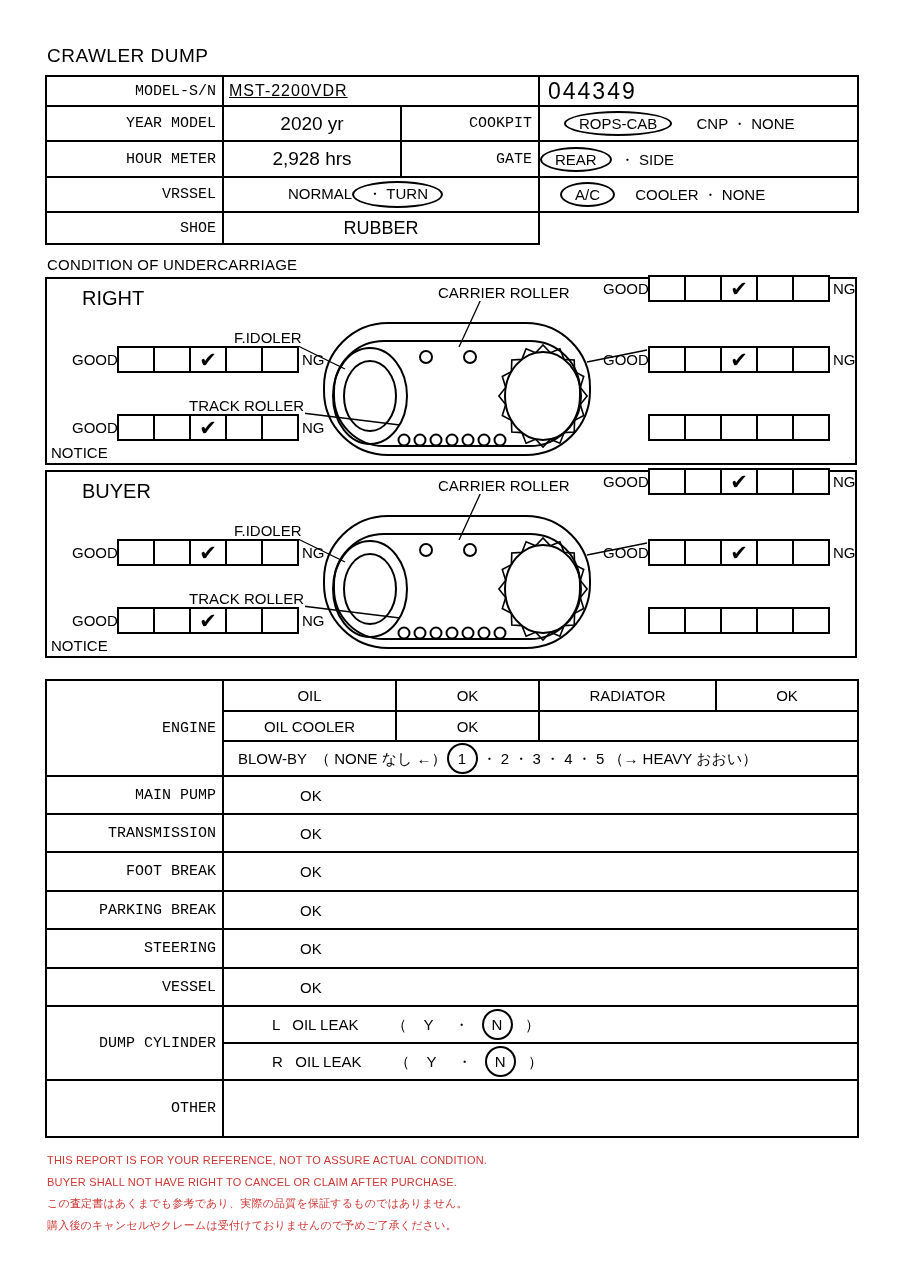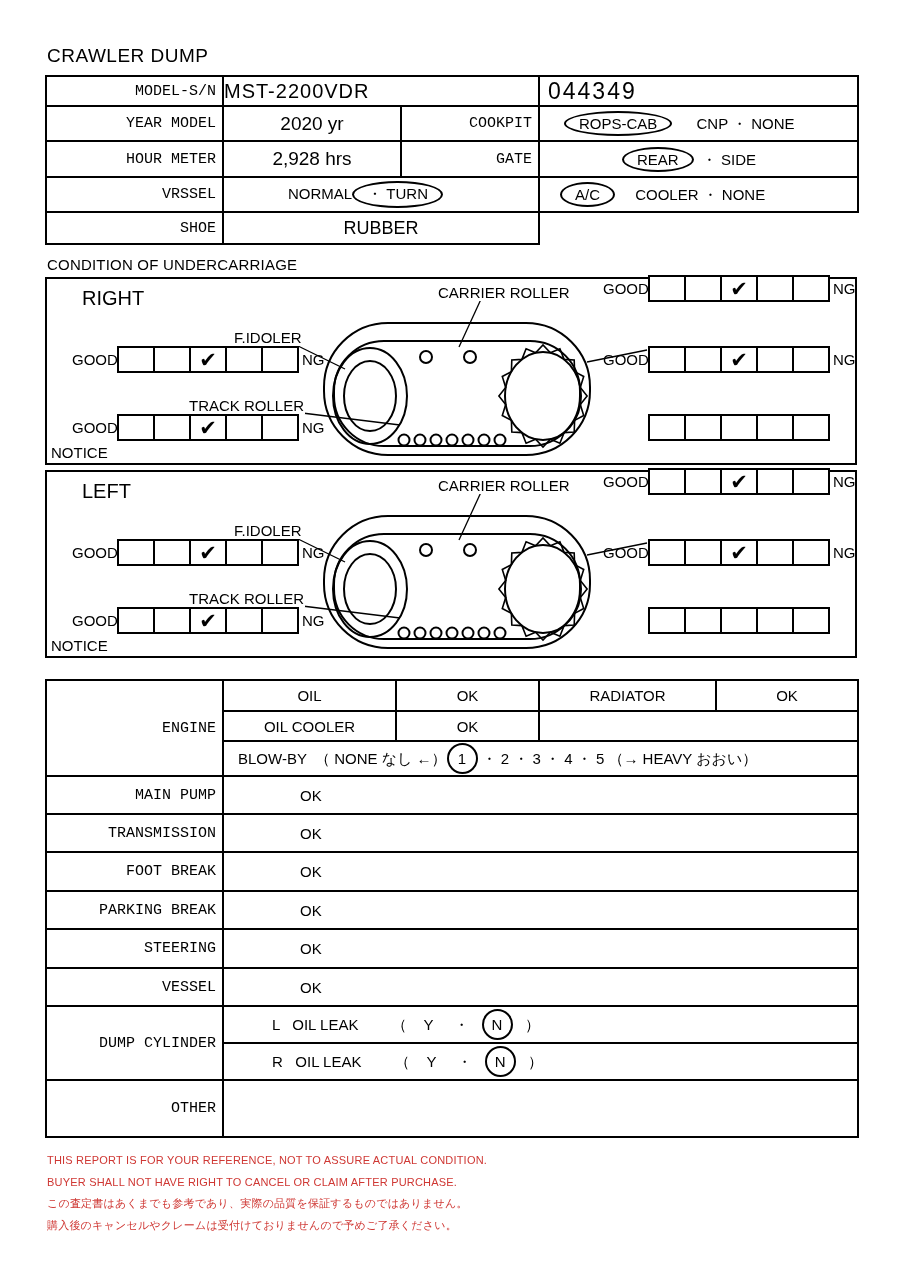--- a/index.html
+++ b/index.html
@@ -12,21 +12,21 @@
   .doc-title{font-size:19px;letter-spacing:.5px;}
   .sec-title{font-size:15px;letter-spacing:.2px;}
 
   
   table{border-collapse:collapse;table-layout:fixed;}
   td{border:2px solid #000;padding:0;font-size:15px;vertical-align:middle;overflow:hidden;}
   td.lbl{text-align:right;padding-right:6px;font-family:Liberation Mono, monospace;}
   td.void{border-top:none;border-right:none;border-bottom:none;background:#fff;}
   td.pre{white-space:pre;}
 
-  .big{font-size:20px;letter-spacing:1px;}
+  .big{font-size:16px;padding-left:5px;letter-spacing:1px;text-decoration:underline;}
   .serial{font-size:23px;padding-left:8px;letter-spacing:2px;}
   .mid{font-size:19px;text-align:center;}
   .shoe{font-size:18px;text-align:center;}
   .okv{font-size:19px;}
   .ok-solo{padding-left:76px;font-size:19px;}
 
   .oval{display:inline-block;border:2px solid #000;border-radius:50%;padding:2px 13px;white-space:pre;}
   .circle-n{display:inline-flex;align-items:center;justify-content:center;
             border:2px solid #000;border-radius:50%;width:27px;height:27px;font-size:15px;}
 
@@ -82,21 +82,21 @@
       <td class="lbl">COOKPIT</td>
       <td style="padding-left:24px">
         <span class="oval">ROPS-CAB</span>
         <span style="margin-left:20px">CNP ・ NONE</span>
       </td>
     </tr>
     <tr style="height:36px">
       <td class="lbl">HOUR METER</td>
       <td class="mid">2,928 hrs</td>
       <td class="lbl">GATE</td>
-      <td style="padding-left:82px">
+      <td style="">
         <span class="oval">REAR</span>
         <span style="margin-left:4px">・ SIDE</span>
       </td>
     </tr>
     <tr style="height:35px">
       <td class="lbl">VRSSEL</td>
       <td colspan="2" style="padding-left:64px">
         <span>NORMAL</span><span class="oval">・ TURN</span>
       </td>
       <td style="padding-left:20px">
@@ -218,21 +218,21 @@
       <circle cx="405" cy="161" r="5.5" class="ln"></circle>
       <circle cx="421" cy="161" r="5.5" class="ln"></circle>
       <circle cx="437" cy="161" r="5.5" class="ln"></circle>
       <circle cx="453" cy="161" r="5.5" class="ln"></circle>
       <line x1="247" y1="65" x2="298" y2="90"></line>
       <line x1="247" y1="133" x2="353" y2="146"></line>
       <line x1="435" y1="18" x2="412" y2="68"></line>
       <line x1="540" y1="83" x2="600" y2="71"></line>
     </svg>
 
-    <div class="uc-name">LEFT</div>
+    <div class="uc-name">BUYER</div>
     <div class="uc-label" style="left:390px;top:5px">CARRIER ROLLER</div>
     <div class="uc-label" style="left:186px;top:50px">F.IDOLER</div>
     <div class="uc-label" style="left:141px;top:118px">TRACK ROLLER</div>
     <div class="notice">NOTICE</div>
 
     <div class="checkrow" style="left:556px;top:-4px">
       <span class="gd l">GOOD</span>
       <div class="cells">
           <div class="cell"></div>
           <div class="cell"></div>

